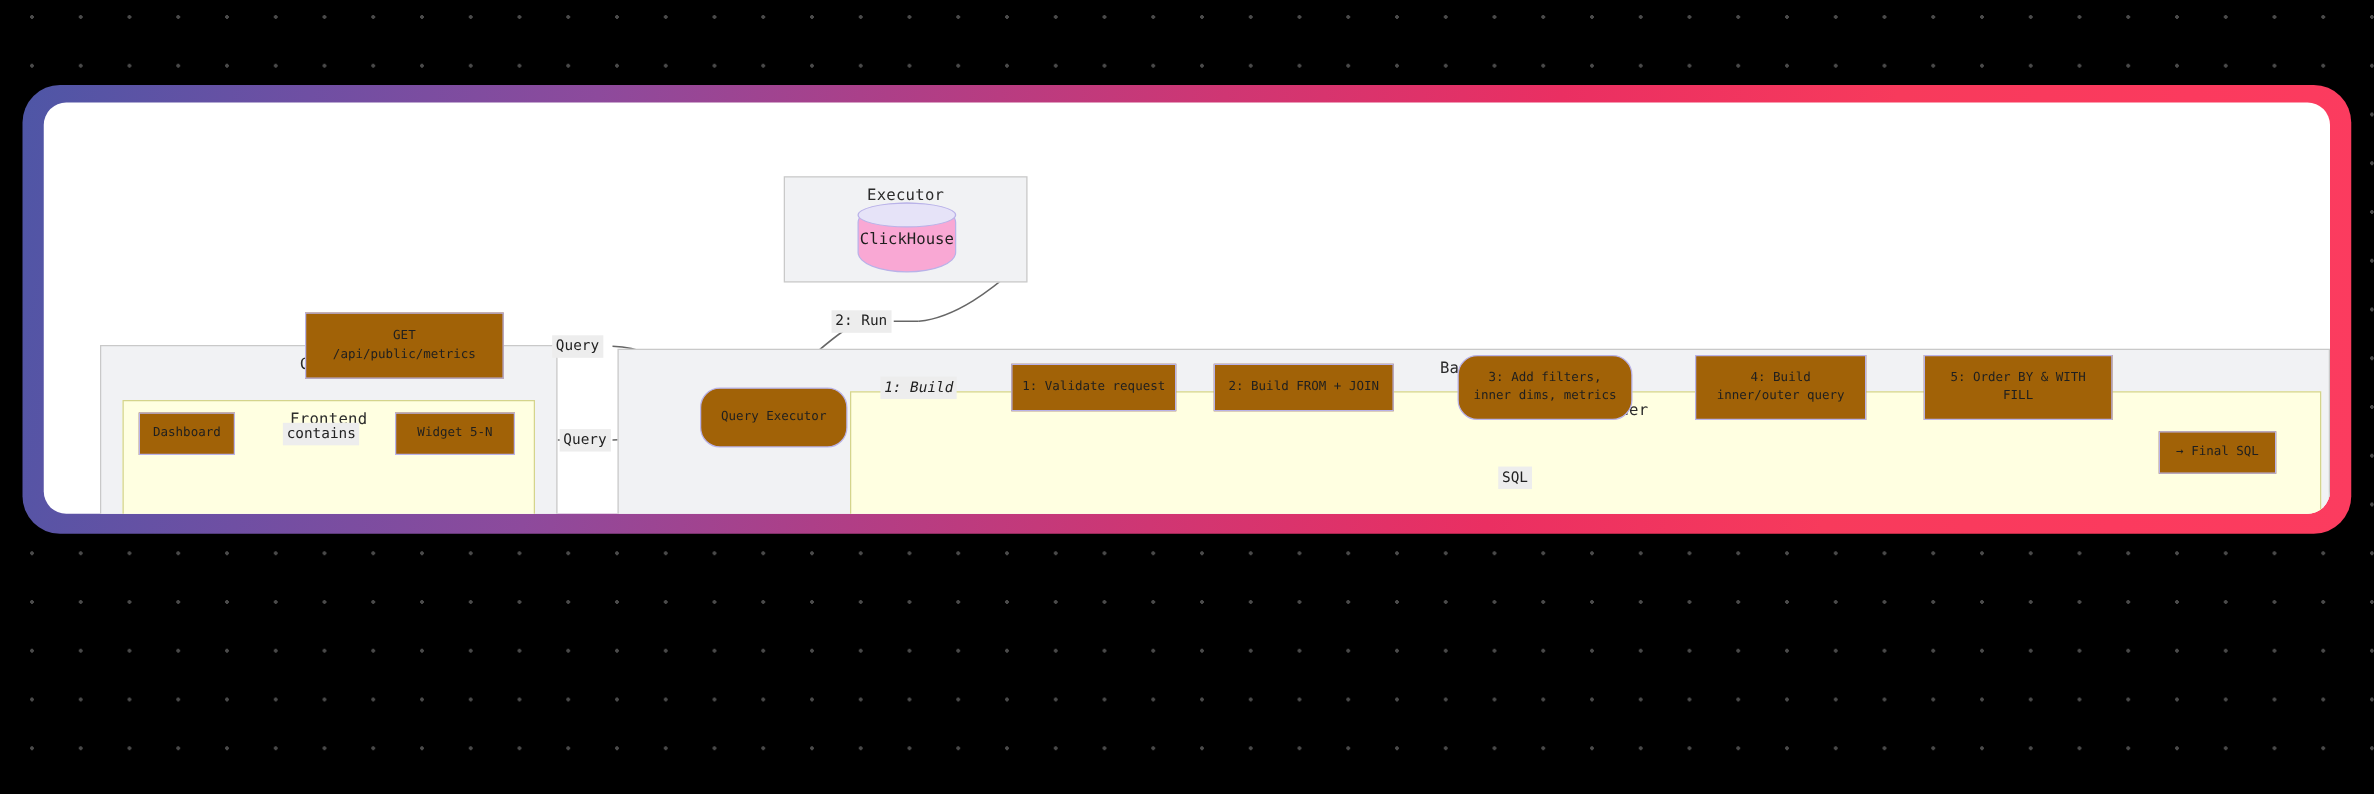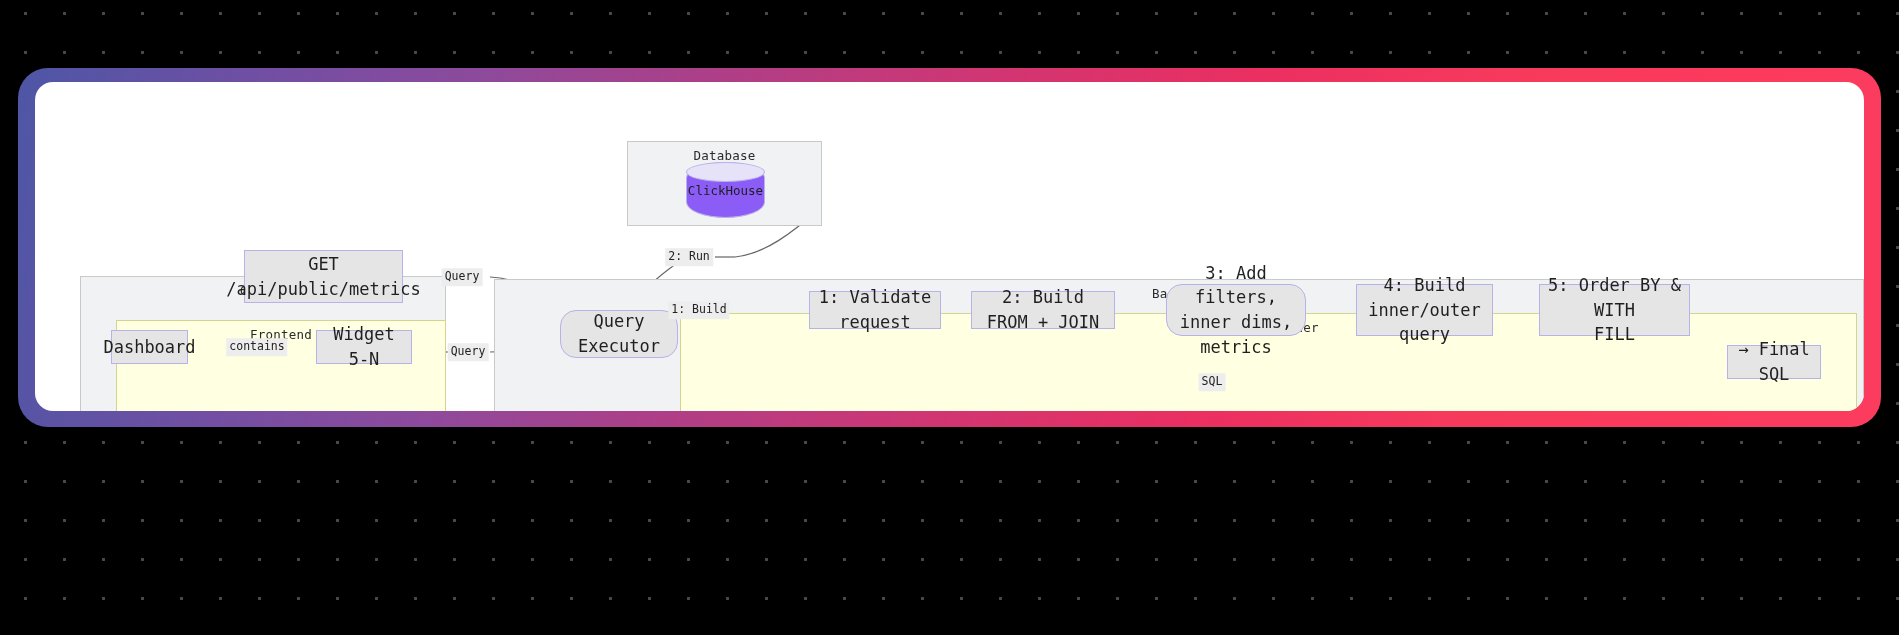--- a/index.html
+++ b/index.html
@@ -74,39 +74,39 @@
     text-align: center;
     font-size: 12.5px;
     color: #2b2b2b;
     letter-spacing: 0.2px;
     white-space: nowrap;
   }
 
   
   .node {
     position: absolute;
-    background: #e5e5e5;
+    background: #a16207;
     border: 1px solid #b9b2e8;
     color: #1f1f1f;
-    font-size: 17px;
+    font-size: 10px;
     line-height: 1.45;
     display: flex;
     flex-direction: column;
     align-items: center;
     justify-content: center;
     text-align: center;
     white-space: pre-line;
     padding: 2px 6px;
   }
   .node .line2 { display: block; }
 
   
   .cylinder {
     position: absolute;
-    background: #8b5cf6;
+    background: #f9a8d4;
     border: 1px solid #b9b2e8;
     border-radius: 50% / 16px;
     display: flex;
     align-items: center;
     justify-content: center;
     font-size: 12.5px;
     color: #1f1f1f;
     text-align: center;
   }
   .cylinder::before {
@@ -178,26 +178,26 @@
         <path d="M 1638 233 C 1668 240 1680 255 1693 263" stroke="#333333" stroke-width="1.2" fill="none" marker-end="url(#arrow)"></path>
 
         <path d="M 1692 290 C 1660 296 1620 300 1520 300 L 1190 300" stroke="#666666" stroke-width="1.2" fill="none"></path>
         <path d="M 1164 300 L 760 300 C 700 300 660 288 620 262" stroke="#666666" stroke-width="1.2" fill="none" marker-end="url(#arrowsm)"></path>
       </svg>
 
       <div class="cluster" style="left:45px; top:194px; width:366px; height:152px;">
         <div class="cluster-title">Client</div>
       </div>
 
-      <div class="cluster yellow" style="left:81px; top:238px; width:330px; height:94px;">
+      <div class="cluster yellow" style="left:63px; top:238px; width:330px; height:94px;">
         <div class="cluster-title">Frontend</div>
       </div>
 
       <div class="cluster" style="left:592px; top:59px; width:195px; height:85px;">
-        <div class="cluster-title">Database</div>
+        <div class="cluster-title">Executor</div>
       </div>
 
       <div class="cluster" style="left:459px; top:197px; width:1370px; height:153px;">
         <div class="cluster-title">Backend</div>
       </div>
 
       <div class="cluster yellow" style="left:645px; top:231px; width:1177px; height:115px;">
         <div class="cluster-title">Query Builder</div>
       </div>
 
@@ -250,19 +250,19 @@
       </div>
 
       <div class="edge-label" style="left:222px; top:265px;">contains</div>
 
       <div class="edge-label" style="left:427px; top:195px;">Query</div>
 
       <div class="edge-label" style="left:433px; top:270px;">Query</div>
 
       <div class="edge-label" style="left:654px; top:175px;">2: Run</div>
 
-      <div class="edge-label" style="left:664px; top:228px;">1: Build</div>
+      <div class="edge-label" style="left:700px; top:228px;font-style:italic;">1: Build</div>
 
       <div class="edge-label" style="left:1177px; top:300px;">SQL</div>
 
     </div>
   </div>
 </div>
 
 </body></html>

